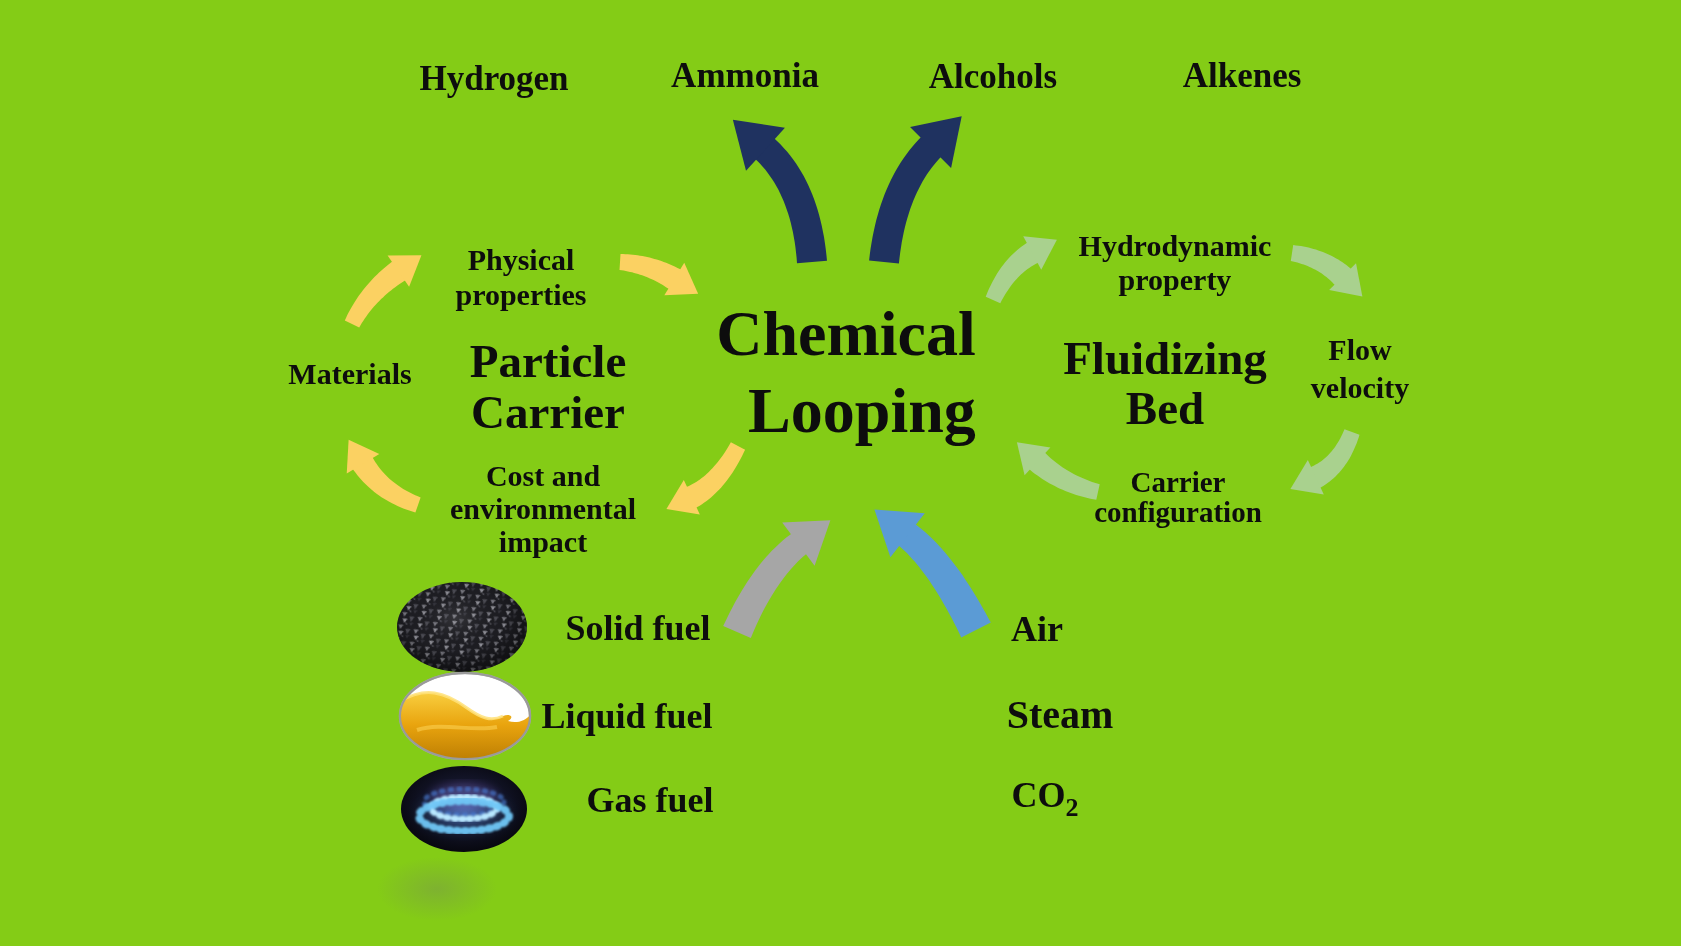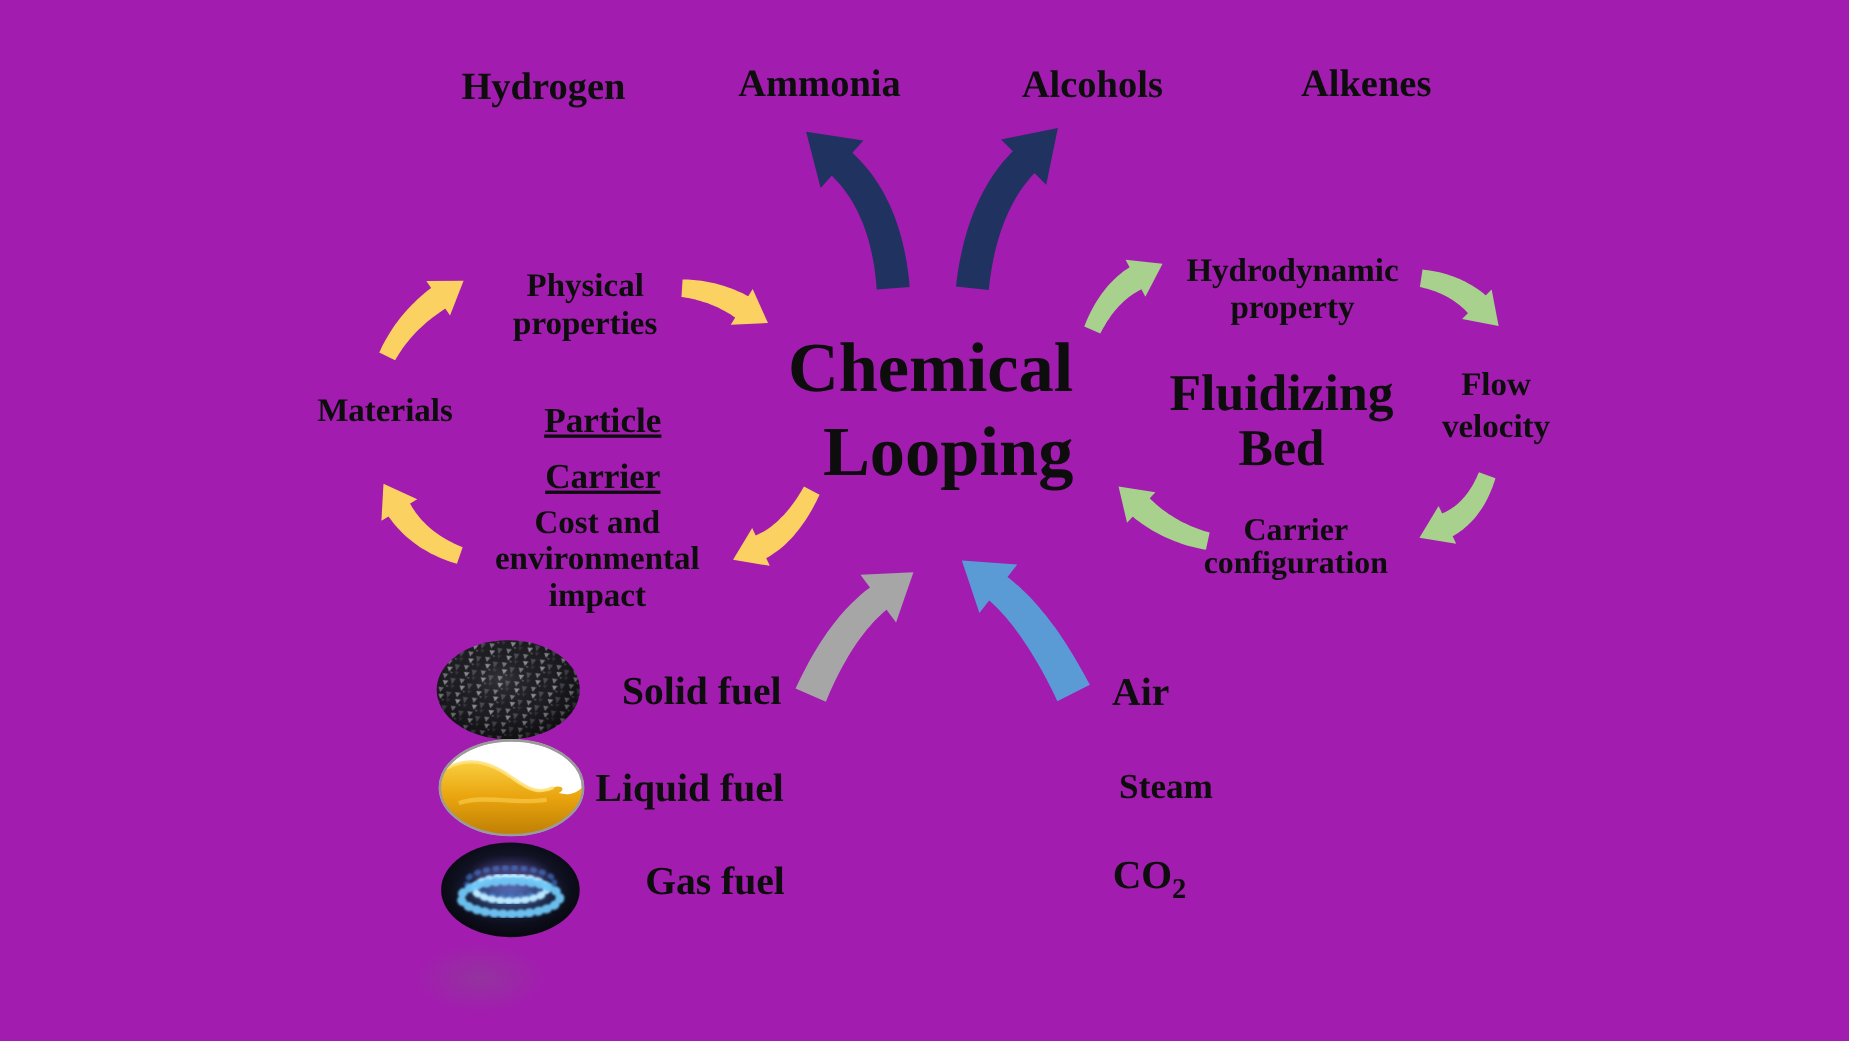--- a/index.html
+++ b/index.html
@@ -1,16 +1,16 @@
 <!DOCTYPE html>
 <html><head>
 <meta charset="utf-8">
 <style>
   html,body{margin:0;padding:0;background:#ffffff;}
-  #canvas{position:relative;width:1681px;height:946px;background:#a21caf;overflow:hidden;
+  #canvas{position:relative;width:1681px;height:946px;background:#84cc16;overflow:hidden;
           font-family:"Liberation Serif","DejaVu Serif",serif;}
   .lbl{position:absolute;transform:translate(-50%,-50%);font-weight:bold;color:#0d0d0d;
        text-align:center;white-space:nowrap;line-height:1.15;}
   .lbl div{white-space:nowrap;}
   #arrow-layer{position:absolute;left:0;top:0;width:1681px;height:946px;}
   .fuel-svg{position:absolute;}
   sub.co2sub{font-size:26px;font-weight:bold;vertical-align:-9px;}
 </style>
 </head>
 <body>
@@ -71,25 +71,25 @@
   <div class="lbl" style="left:494px;top:79px;font-size:35px;">Hydrogen</div>
   <div class="lbl" style="left:745px;top:76px;font-size:35px;">Ammonia</div>
   <div class="lbl" style="left:993px;top:77px;font-size:35px;">Alcohols</div>
   <div class="lbl" style="left:1242px;top:76px;font-size:35px;">Alkenes</div>
 
   <div class="lbl" style="left:846px;top:372px;font-size:64px;line-height:77px;text-align:right;">
     <div>Chemical</div>
     <div>Looping</div>
   </div>
 
-  <div class="lbl" style="left:548px;top:408px;font-size:32px;line-height:51px;text-decoration:underline;">
+  <div class="lbl" style="left:548px;top:387px;font-size:47px;line-height:51px;">
     <div>Particle</div>
     <div>Carrier</div>
   </div>
-  <div class="lbl" style="left:532px;top:277px;font-size:30px;line-height:35px;">
+  <div class="lbl" style="left:521px;top:277px;font-size:30px;line-height:35px;">
     <div>Physical</div>
     <div>properties</div>
   </div>
   <div class="lbl" style="left:350px;top:374px;font-size:30px;">Materials</div>
   <div class="lbl" style="left:543px;top:508px;font-size:30px;line-height:33px;">
     <div>Cost and</div>
     <div>environmental</div>
     <div>impact</div>
   </div>
 
@@ -184,16 +184,16 @@
       </radialGradient>
     </defs>
     <ellipse cx="62" cy="34" rx="60" ry="32" fill="url(#shgrad)"></ellipse>
   </svg>
 
   <div class="lbl" style="left:638px;top:629px;font-size:36px;">Solid fuel</div>
   <div class="lbl" style="left:627px;top:717px;font-size:36px;text-align:center;">Liquid fuel</div>
   <div class="lbl" style="left:650px;top:801px;font-size:36px;">Gas fuel</div>
 
   <div class="lbl" style="left:1037px;top:630px;font-size:36px;">Air</div>
-  <div class="lbl" style="left:1060px;top:715px;font-size:32px;">Steam</div>
+  <div class="lbl" style="left:1060px;top:715px;font-size:40px;">Steam</div>
   <div class="lbl" style="left:1045px;top:799px;font-size:36px;"><span>CO</span><sub class="co2sub">2</sub></div>
 
 </div>
 
 </body></html>

